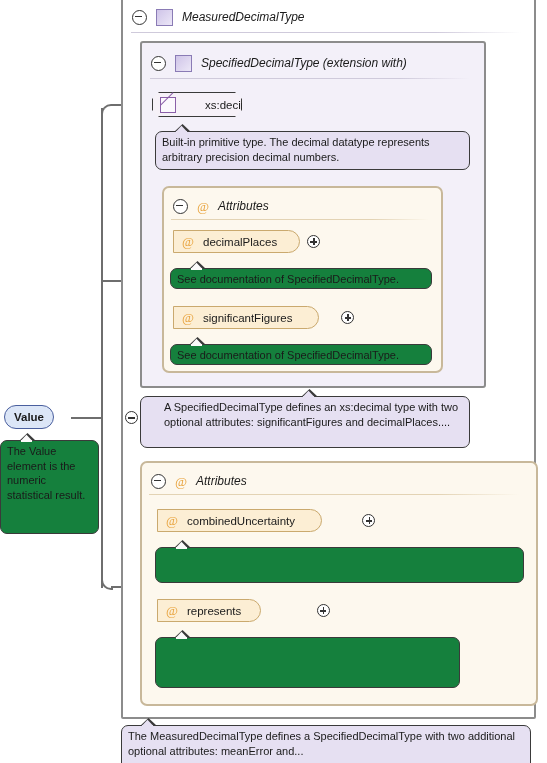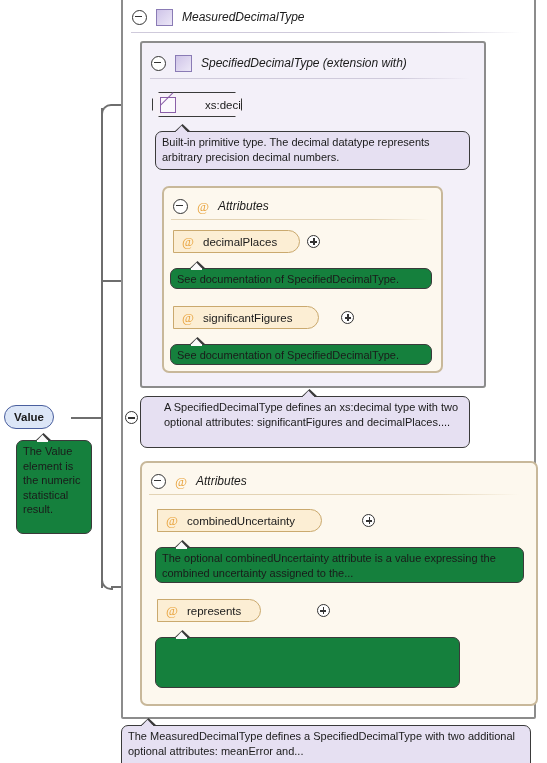--- a/index.html
+++ b/index.html
@@ -317,21 +317,20 @@
 <div class="node-attr abs" style="left:157px; top:509px; width:165px;">
   <span class="at-glyph">@</span>
   <span>combinedUncertainty</span>
 </div>
 <div class="toggle plus abs" style="left:330px; top:514px;"></div>
 
 <div class="doc white abs" style="left:155px; top:547px; width:369px; height:36px;">
   <span class="tail" style="left:18px;"></span>
   <span class="tail-in" style="left:18px;"></span>
   <span class="tail-mask abs" style="left:19.6px; width:11.8px; background:#fbfbfb;"></span>
-  <span>The optional combinedUncertainty attribute is a value expressing the combined uncertainty assigned to the...</span>
 </div>
 
 
 <div class="node-attr abs" style="left:157px; top:599px; width:104px;">
   <span class="at-glyph">@</span>
   <span>represents</span>
 </div>
 <div class="toggle plus abs" style="left:268px; top:604px;"></div>
 
 <div class="doc white abs" style="left:155px; top:637px; width:305px; height:51px;">
@@ -347,21 +346,21 @@
   <span class="tail-mask abs" style="left:19.6px; width:11.8px; background:#e6e0f2;"></span>
   <span>The MeasuredDecimalType defines a SpecifiedDecimalType with two additional optional attributes: meanError and...</span>
 </div>
 
 
 <div class="node-elem abs" style="left:4px; top:405px; width:50px;font-weight:bold;">
   <span>Value</span>
 </div>
 <div class="toggle abs" style="left:60px; top:411px;"></div>
 
-<div class="doc white abs" style="left:16px; top:440px; width:76px; height:94px;">
+<div class="doc white abs" style="left:0; top:440px; width:99px; height:94px;">
   <span class="tail" style="left:18px;"></span>
   <span class="tail-in" style="left:18px;"></span>
   <span class="tail-mask abs" style="left:19.6px; width:11.8px; background:#fbfbfb;"></span>
   <span>The Value element is the numeric statistical result.</span>
 </div>
 
 
 
 
 </body></html>

